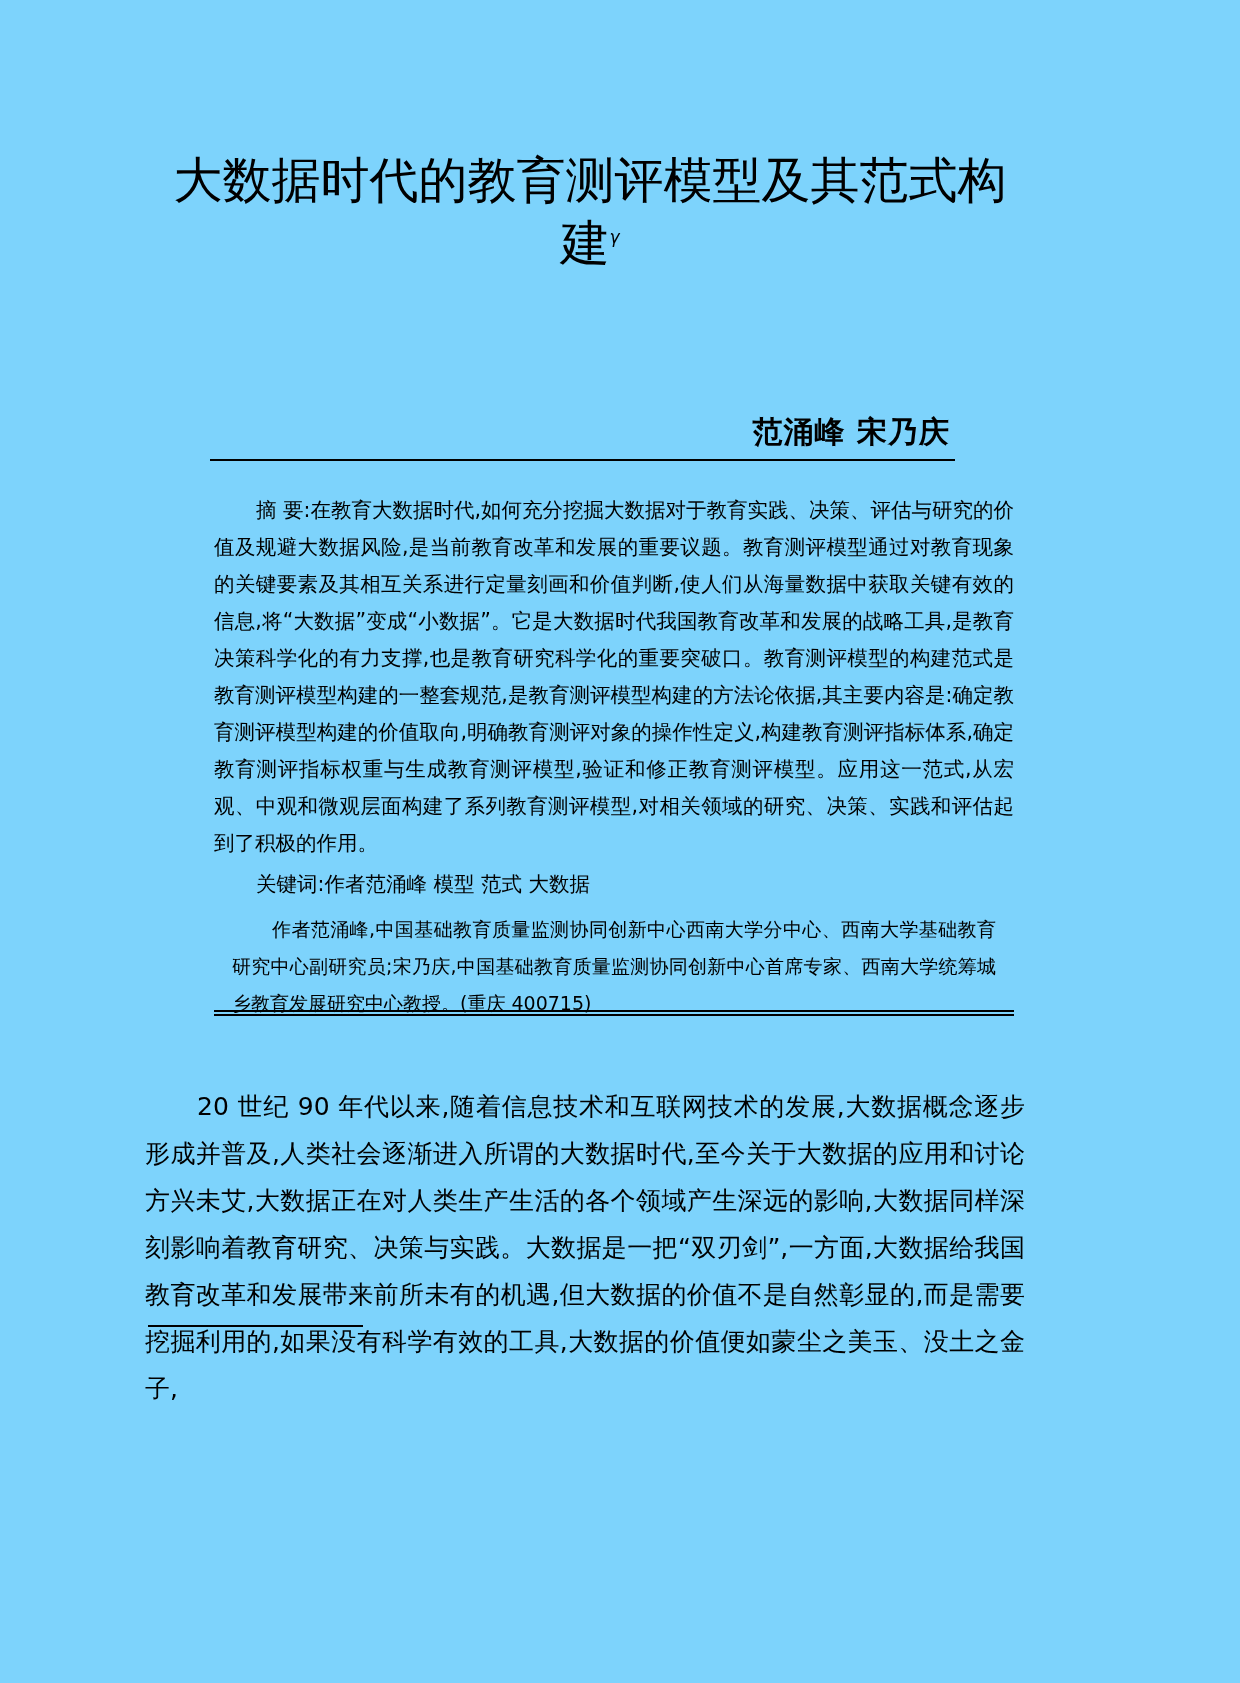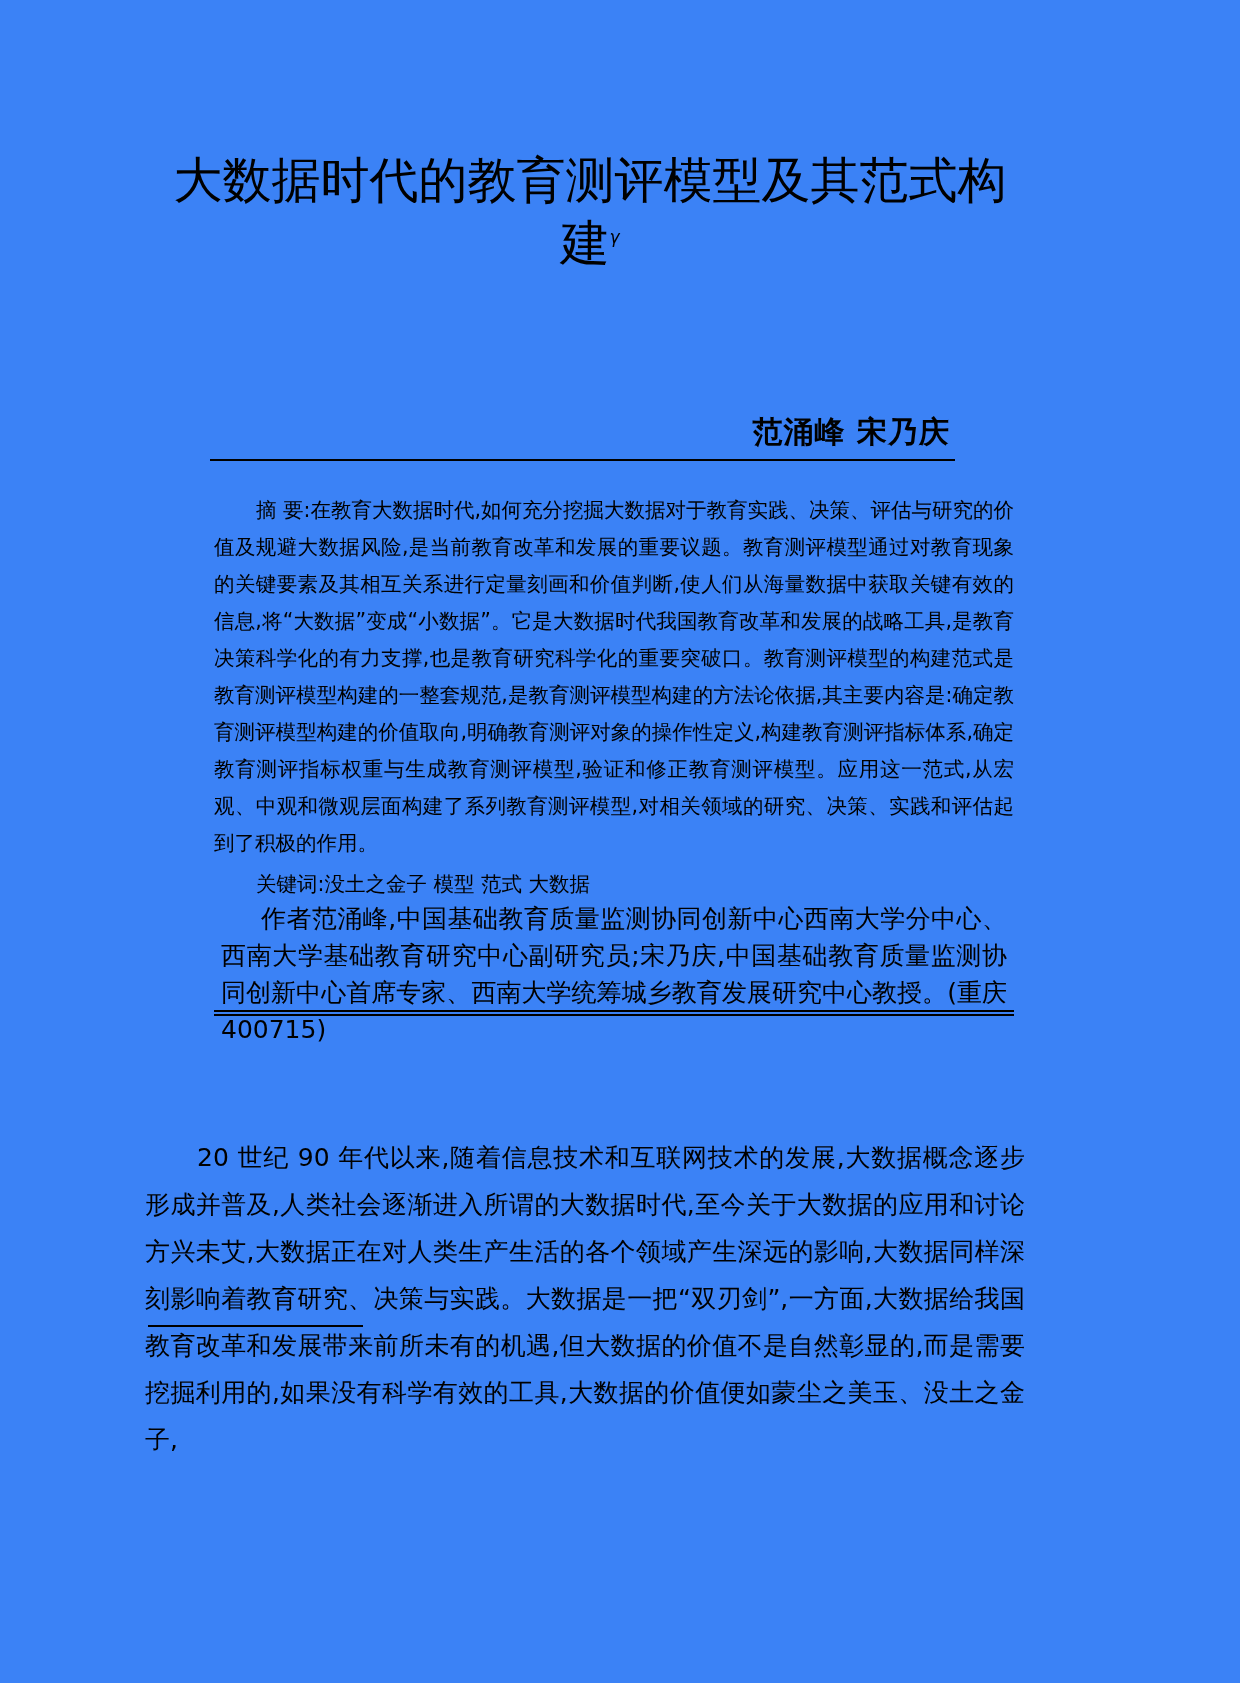--- a/index.html
+++ b/index.html
@@ -8,21 +8,21 @@
     background: #ffffff;
   }
   body {
     font-family: "DejaVu Sans", "Liberation Sans", sans-serif;
     color: #000000;
   }
   .page {
     position: relative;
     width: 1240px;
     height: 1683px;
-    background: #3b82f6;
+    background: #7dd3fc;
     box-sizing: border-box;
     overflow: hidden;
   }
 
   
   .title-block {
     position: absolute;
     left: 150px;
     top: 150px;
     width: 880px;
@@ -89,43 +89,43 @@
   }
 
   
   .affiliation-block {
     position: absolute;
     left: 214px;
     top: 893px;
     width: 800px;
   }
   .affiliation-para {
-    font-size: 25px;
+    font-size: 19px;
     line-height: 37px;
     text-align: justify;
     text-justify: inter-ideograph;
-    margin: 7px;
+    margin: 18px;
     text-indent: 40px;
   }
   .rule-affiliation {
     position: absolute;
     left: 214px;
     top: 1010px;
     width: 800px;
     border-top: 2px solid #000;
     border-bottom: 2px solid #000;
     height: 2px;
     box-sizing: content-box;
   }
 
   
   .body-block {
     position: absolute;
     left: 145px;
-    top: 1134px;
+    top: 1083px;
     width: 880px;
   }
   .body-para {
     font-size: 25px;
     line-height: 47px;
     text-align: justify;
     text-justify: inter-ideograph;
     margin: 0;
     text-indent: 52px;
   }
@@ -148,21 +148,21 @@
     <h1 class="paper-title"><span>大数据时代的教育测评模型及其范式构建</span><span class="title-mark">γ</span></h1>
   </div>
 
   <div class="authors-row">
     <span class="authors">范涌峰 宋乃庆</span>
   </div>
   <div class="rule-authors"></div>
 
   <div class="abstract-block">
     <p class="abstract-para">摘 要:在教育大数据时代,如何充分挖掘大数据对于教育实践、决策、评估与研究的价值及规避大数据风险,是当前教育改革和发展的重要议题。教育测评模型通过对教育现象的关键要素及其相互关系进行定量刻画和价值判断,使人们从海量数据中获取关键有效的信息,将“大数据”变成“小数据”。它是大数据时代我国教育改革和发展的战略工具,是教育决策科学化的有力支撑,也是教育研究科学化的重要突破口。教育测评模型的构建范式是教育测评模型构建的一整套规范,是教育测评模型构建的方法论依据,其主要内容是:确定教育测评模型构建的价值取向,明确教育测评对象的操作性定义,构建教育测评指标体系,确定教育测评指标权重与生成教育测评模型,验证和修正教育测评模型。应用这一范式,从宏观、中观和微观层面构建了系列教育测评模型,对相关领域的研究、决策、实践和评估起到了积极的作用。</p>
-    <p class="keywords">关键词:没土之金子 模型 范式 大数据</p>
+    <p class="keywords">关键词:作者范涌峰 模型 范式 大数据</p>
   </div>
 
   <div class="affiliation-block">
     <p class="affiliation-para">作者范涌峰,中国基础教育质量监测协同创新中心西南大学分中心、西南大学基础教育研究中心副研究员;宋乃庆,中国基础教育质量监测协同创新中心首席专家、西南大学统筹城乡教育发展研究中心教授。(重庆 400715)</p>
   </div>
   <div class="rule-affiliation"></div>
 
   <div class="body-block">
     <p class="body-para">20 世纪 90 年代以来,随着信息技术和互联网技术的发展,大数据概念逐步形成并普及,人类社会逐渐进入所谓的大数据时代,至今关于大数据的应用和讨论方兴未艾,大数据正在对人类生产生活的各个领域产生深远的影响,大数据同样深刻影响着教育研究、决策与实践。大数据是一把“双刃剑”,一方面,大数据给我国教育改革和发展带来前所未有的机遇,但大数据的价值不是自然彰显的,而是需要挖掘利用的,如果没有科学有效的工具,大数据的价值便如蒙尘之美玉、没土之金子,</p>
   </div>

